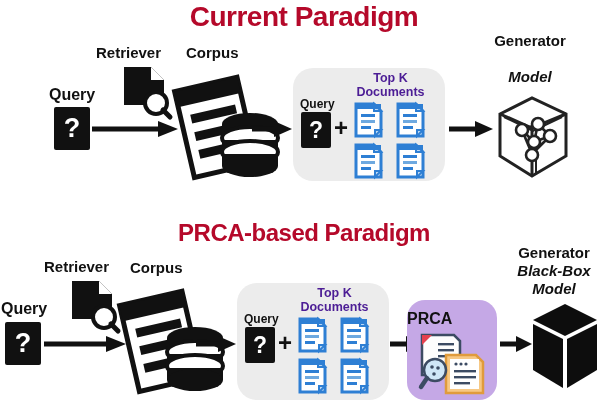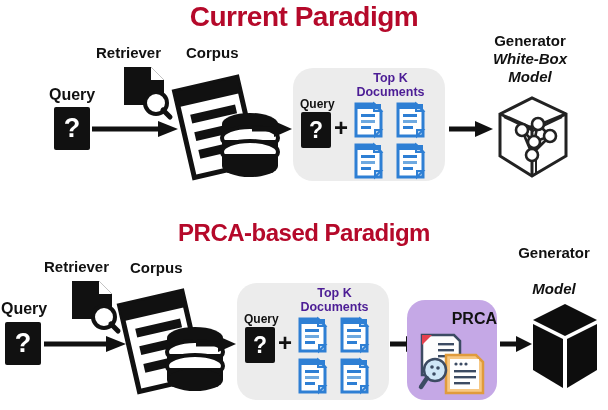--- a/index.html
+++ b/index.html
@@ -142,21 +142,20 @@
   </div>
 
   <div class="abs" style="left:449px;top:120px;">
     <svg width="44" height="18" viewBox="0 0 44 18">
       <line x1="0" y1="9" x2="28" y2="9" stroke="#111" stroke-width="5"></line>
       <polygon points="26,1 44,9 26,17" fill="#111"></polygon>
     </svg>
   </div>
 
   <div class="lbl abs" style="left:460px;top:33px;width:140px;text-align:center;font-size:15px;">Generator</div>
-  <div class="lbl lbl-ital abs" style="left:460px;top:51px;width:140px;text-align:center;font-size:15px;">White-Box</div>
   <div class="lbl lbl-ital abs" style="left:460px;top:69px;width:140px;text-align:center;font-size:15px;">Model</div>
 
   <div class="abs" style="left:492px;top:94px;">
     <svg width="82" height="88" viewBox="0 0 82 88">
       <path d="M8 20 L40 4 L74 20 L74 62 L40 82 L8 62 Z" fill="#fff" stroke="#222" stroke-width="3"></path>
       <path d="M8 20 L40 34 L74 20" fill="none" stroke="#222" stroke-width="3"></path>
       <path d="M40 34 L40 82" fill="none" stroke="#222" stroke-width="3"></path>
       <path d="M12 23 L41 37 L70 23" fill="none" stroke="#222" stroke-width="2"></path>
       <path d="M44 37 L44 80" fill="none" stroke="#222" stroke-width="2"></path>
       <g stroke="#222" stroke-width="2.6">
@@ -285,21 +284,21 @@
   </div>
 
   <div class="abs" style="left:390px;top:335px;">
     <svg width="32" height="18" viewBox="0 0 32 18">
       <line x1="0" y1="9" x2="18" y2="9" stroke="#111" stroke-width="5"></line>
       <polygon points="16,1 32,9 16,17" fill="#111"></polygon>
     </svg>
   </div>
 
   <div class="purplebox abs" style="left:407px;top:300px;width:90px;height:100px;"></div>
-  <div class="lbl abs" style="left:407px;top:310px;width:90px;text-align:right;font-size:16px;">PRCA</div>
+  <div class="lbl abs" style="left:407px;top:310px;width:90px;text-align:left;font-size:16px;">PRCA</div>
   <div class="abs" style="left:416px;top:331px;">
     <svg width="72" height="68" viewBox="0 0 72 68">
       <path d="M6 4 H38 L44 10 V44 H6 Z" fill="#fdfdfd" stroke="#3c4b63" stroke-width="2.5"></path>
       <path d="M6 4 H16 L6 14 Z" fill="#e4414f"></path>
       <g fill="#3c4b63">
         <rect x="22" y="12" width="16" height="2.4"></rect>
         <rect x="22" y="18" width="16" height="2.4"></rect>
         <rect x="22" y="24" width="11" height="2.4"></rect>
       </g>
       <path d="M30 24 H60 L67 31 V62 H30 Z" fill="#f7c884" stroke="#e09b3c" stroke-width="2.5"></path>
@@ -323,20 +322,21 @@
   </div>
 
   <div class="abs" style="left:500px;top:335px;">
     <svg width="32" height="18" viewBox="0 0 32 18">
       <line x1="0" y1="9" x2="18" y2="9" stroke="#111" stroke-width="5"></line>
       <polygon points="16,1 32,9 16,17" fill="#111"></polygon>
     </svg>
   </div>
 
   <div class="lbl abs" style="left:500px;top:245px;width:108px;text-align:center;font-size:15px;">Generator</div>
+  <div class="lbl lbl-ital abs" style="left:500px;top:263px;width:108px;text-align:center;font-size:15px;">Black-Box</div>
   <div class="lbl lbl-ital abs" style="left:500px;top:281px;width:108px;text-align:center;font-size:15px;">Model</div>
 
   <div class="abs" style="left:528px;top:302px;">
     <svg width="74" height="92" viewBox="0 0 74 92">
       <path d="M5 18 L37 2 L69 18 L37 34 Z" fill="#0d0d0d"></path>
       <path d="M5 22 L35 37 L35 86 L5 68 Z" fill="#0d0d0d"></path>
       <path d="M69 22 L39 37 L39 86 L69 68 Z" fill="#0d0d0d"></path>
     </svg>
   </div>
 

